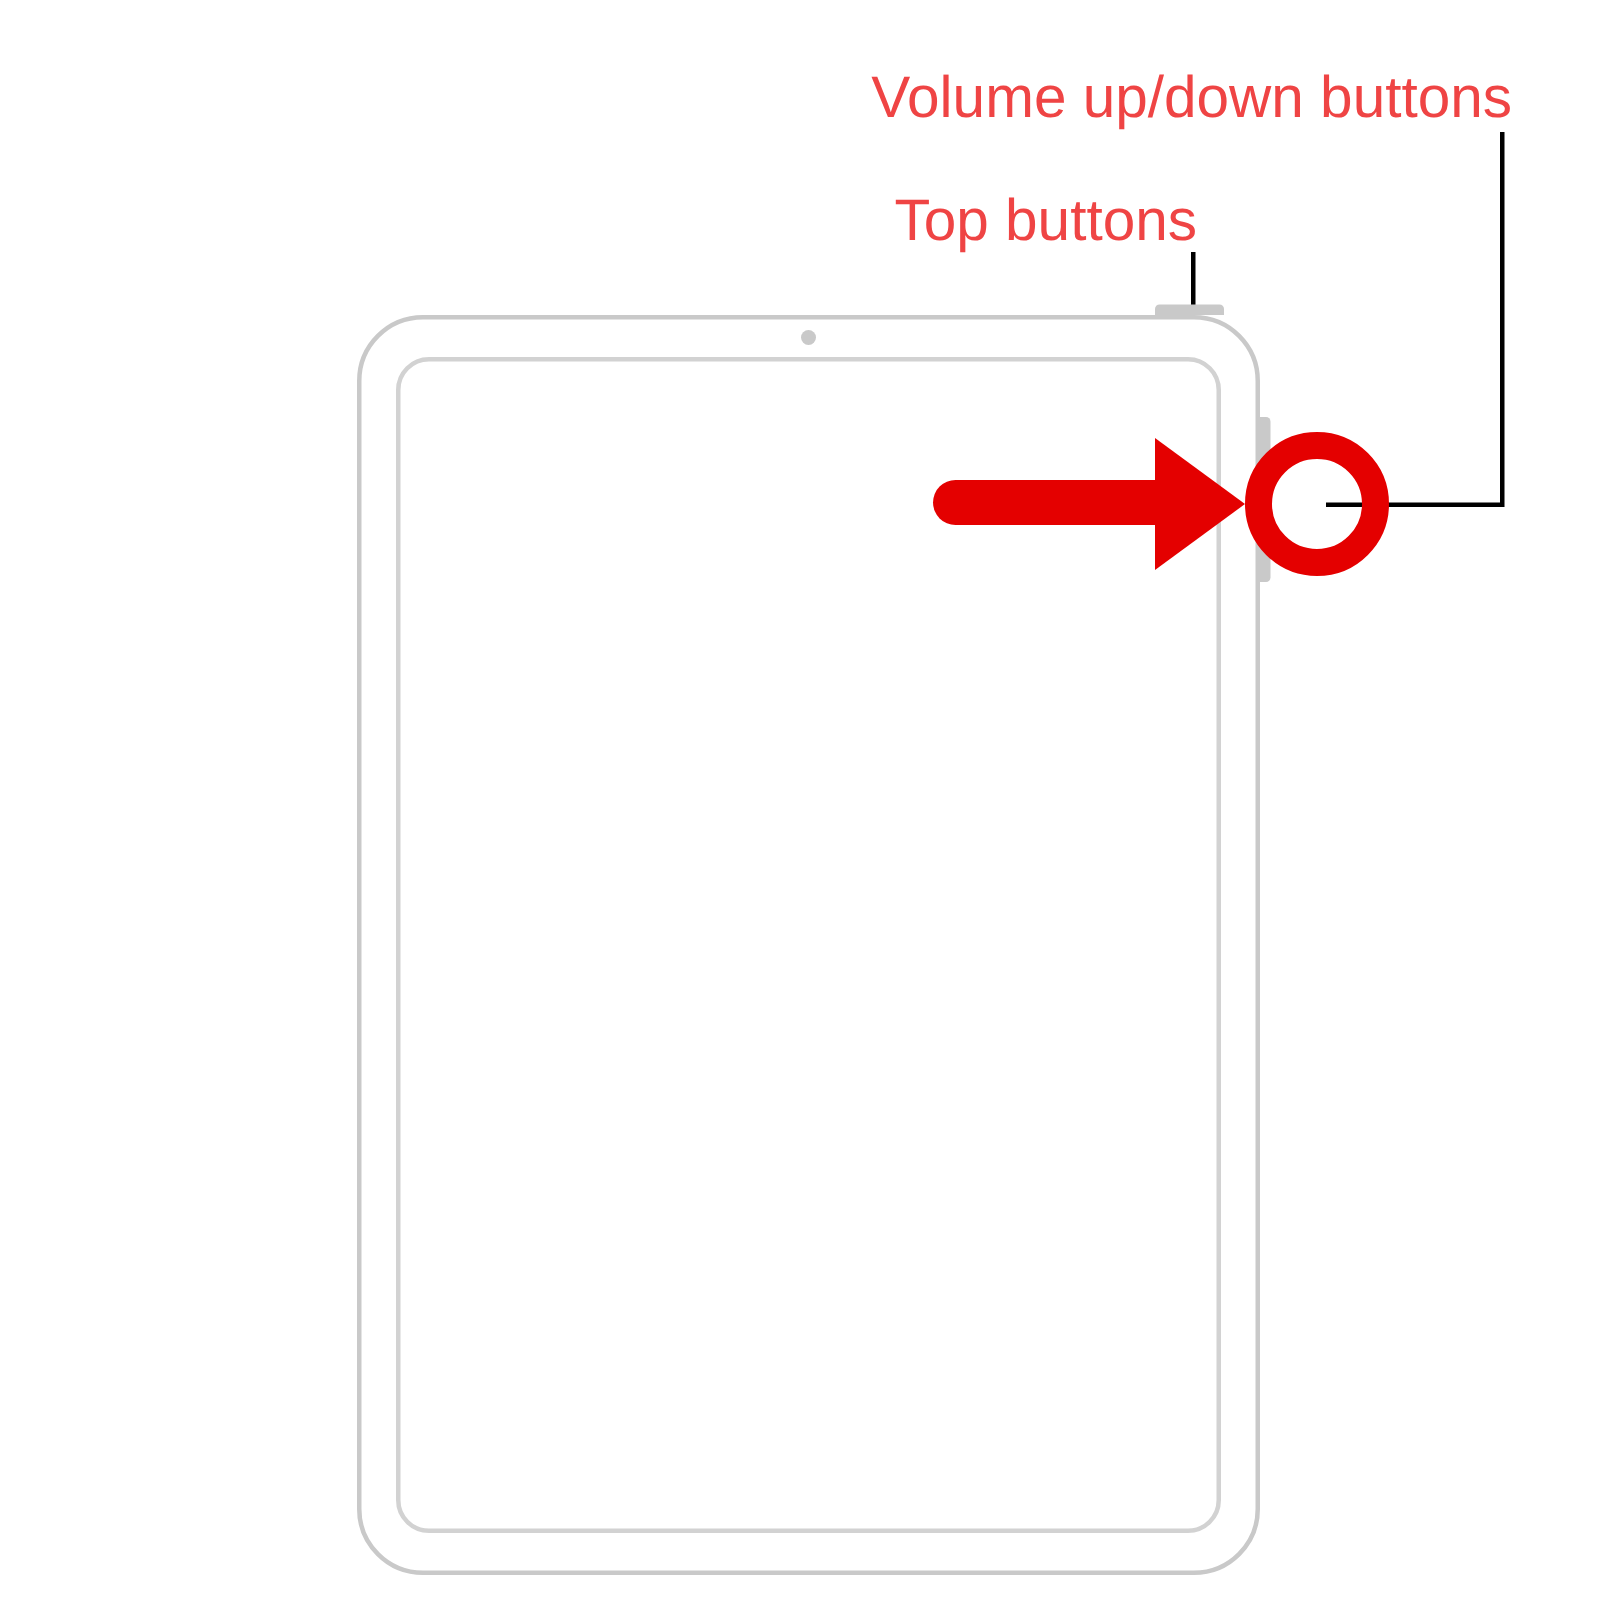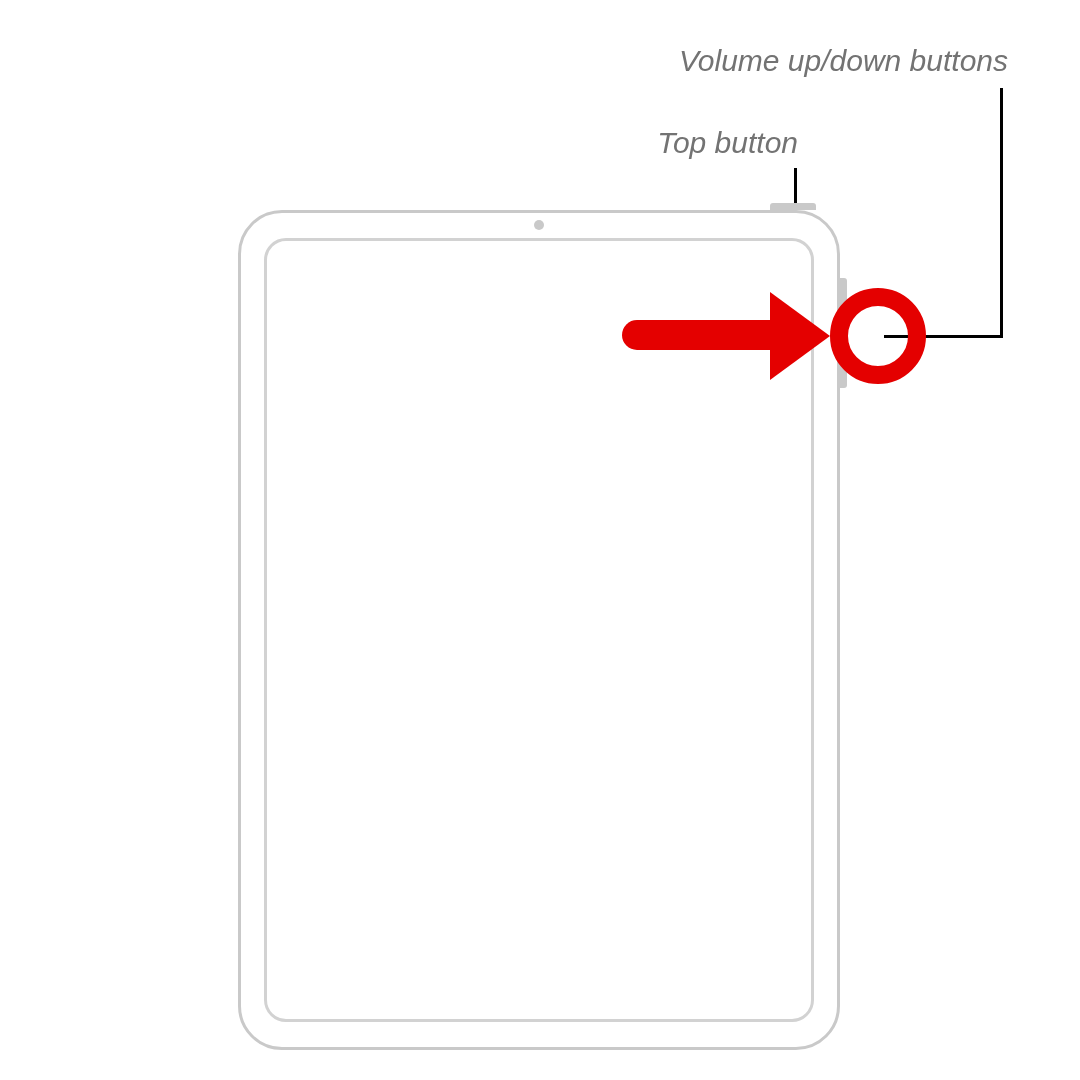--- a/index.html
+++ b/index.html
@@ -1,19 +1,19 @@
 <!DOCTYPE html>
 <html><head>
 <meta charset="utf-8">
 <style>
   * { box-sizing: border-box; margin: 0; padding: 0; }
   html, body { width: 1080px; height: 1080px; background: #fff; font-family: -apple-system, "Helvetica Neue", Arial, sans-serif; }
   .canvas { position: relative; width: 1080px; height: 1080px; }
 
-  .label { position: absolute; font-size: 30px; color: #737373; white-space: nowrap; font-style: italic; }
+  .label { position: absolute; font-size: 39px; color: #ef4444; white-space: nowrap; }
   .label-volume { top: 44px; right: 72px; text-align: right; }
   .label-top    { top: 126px; right: 282px; text-align: right; }
 
   .leader { position: absolute; background: #000; }
   
   .leader-vol-v { left: 1000px; top: 88px; width: 3px; height: 250px; }
   .leader-vol-h { left: 884px; top: 335px; width: 116px; height: 3px; }
   
   .leader-top-v { left: 794px; top: 168px; width: 3px; height: 42px; }
 
@@ -84,21 +84,21 @@
     border-bottom: 44px solid transparent;
     border-left: 60px solid #e40000;
   }
 </style>
 </head>
 <body>
 
 <div class="canvas">
 
   <div class="label label-volume">Volume up/down buttons</div>
-  <div class="label label-top">Top button</div>
+  <div class="label label-top">Top buttons</div>
 
   <div class="leader leader-vol-v"></div>
   <div class="leader leader-vol-h"></div>
   <div class="leader leader-top-v"></div>
 
   <div class="top-button"></div>
   <div class="ipad"></div>
   <div class="screen"></div>
   <div class="camera"></div>
   <div class="vol-button vol-up"></div>

